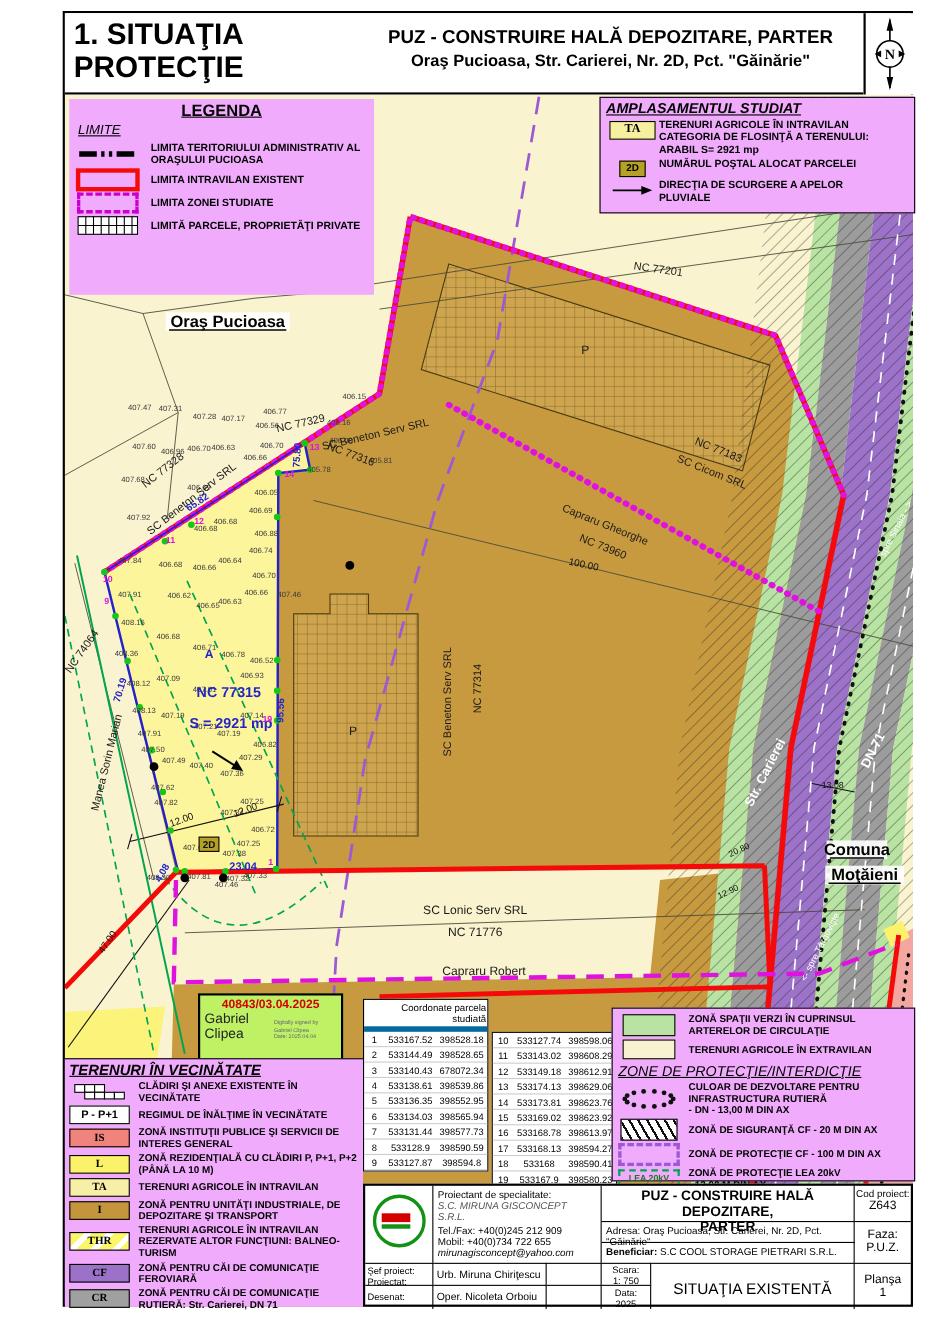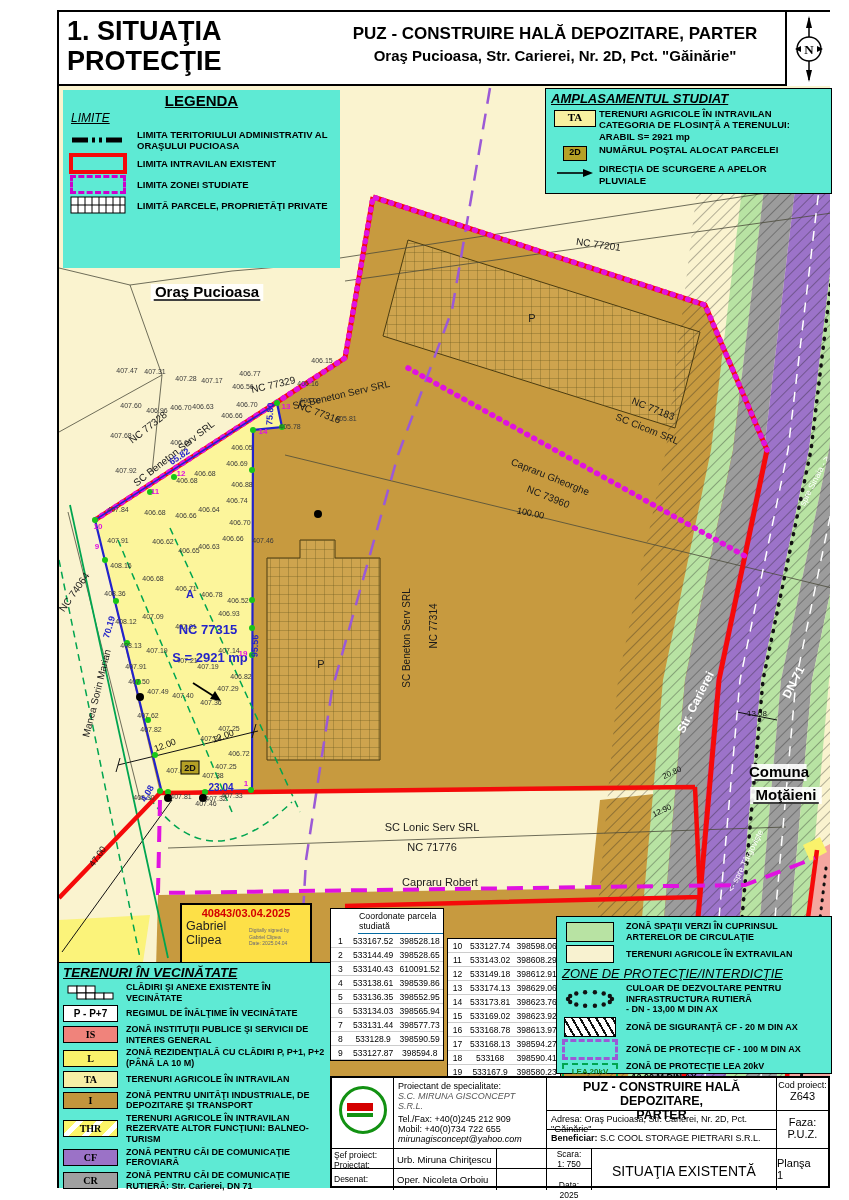--- a/index.html
+++ b/index.html
@@ -7,21 +7,21 @@
         font-family:"Liberation Sans",sans-serif;color:#000;}
   .frame{position:absolute;left:57px;top:10px;width:773px;height:1178px;border:2px solid #000;box-sizing:border-box;}
   
   .hdr{position:absolute;left:59px;top:12px;width:726px;height:74px;border-bottom:2px solid #000;box-sizing:border-box;background:#fff;display:flex;}
   .hdr-left{width:258px;padding:4px 0 0 8px;font-weight:bold;font-size:27px;line-height:1.12;}
   .hdr-mid{flex:1;text-align:center;padding-top:12px;}
   .hdr-mid .l1{font-weight:bold;font-size:17px;}
   .hdr-mid .l2{font-weight:bold;font-size:15px;margin-top:3px;}
   .compass{position:absolute;left:785px;top:12px;width:45px;height:74px;border-left:2px solid #000;box-sizing:border-box;background:#fff;}
   
-  .panel{position:absolute;background:#5eead4;box-sizing:border-box;}
+  .panel{position:absolute;background:#f0abfc;box-sizing:border-box;}
   .p-legenda{left:63px;top:90px;width:277px;height:178px;padding:2px 6px;}
   .p-legenda .ttl{text-align:center;font-weight:bold;font-size:15px;text-decoration:underline;}
   .p-legenda .sub{font-weight:normal;font-style:italic;font-size:12px;text-decoration:underline;margin:2px 0 4px 2px;}
   .leg-row{display:flex;align-items:center;margin:3px 0;}
   .leg-sw{width:58px;min-width:58px;height:18px;margin-right:10px;display:flex;align-items:center;justify-content:center;box-sizing:border-box;}
   .leg-lb{font-weight:bold;font-size:9.5px;line-height:1.18;}
   .p-ampl{left:545px;top:88px;width:287px;height:106px;border:1px solid #000;padding:2px 5px;}
   .p-ampl .ttl{font-weight:bold;font-style:italic;font-size:13px;text-decoration:underline;}
   .am-row{display:flex;margin-top:2px;}
   .am-sw{width:48px;min-width:48px;display:flex;align-items:flex-start;justify-content:center;padding-top:2px;}
@@ -34,26 +34,26 @@
   .p-vecin .leg-lb{font-size:9px;}
   .p-vecin .leg-row{margin:2px 0;}
   .sw-col{width:100%;height:100%;border:1.5px solid #000;display:flex;align-items:center;justify-content:center;font-weight:bold;font-size:10px;font-family:"Liberation Serif",serif;box-sizing:border-box;}
   .p-zone{left:556px;top:916px;width:276px;height:158px;border:1px solid #000;padding:2px 5px;}
   .p-zone .ttl{font-weight:normal;font-style:italic;font-size:13px;text-decoration:underline;margin:2px 0;}
   .p-zone .leg-sw{width:56px;min-width:56px;height:20px;margin-right:8px;}
   .p-zone .leg-lb{font-size:9px;white-space:pre-line;}
   .p-zone .leg-row{margin:2px 0;}
   
   .coord{position:absolute;background:#fff;border:1px solid #000;font-size:8.5px;box-sizing:border-box;}
-  .coord .cttl{text-align:left;border-bottom:1px solid #0369a1;padding:2px 1px;font-size:8.8px;margin-left:27px;}
+  .coord .cttl{text-align:right;border-bottom:5px solid #0369a1;padding:2px 1px;font-size:8.8px;}
   .crow{display:flex;border-bottom:1px solid #ccc;}
   .crow div{padding:1.5px 2px;text-align:center;}
   .c1{width:16px;} .c2{width:46px;} .c3{width:46px;}
   
-  .stamp{position:absolute;left:180px;top:903px;width:132px;height:62px;background:#fde047;border:2px solid #000;box-sizing:border-box;padding:2px 4px;}
+  .stamp{position:absolute;left:180px;top:903px;width:132px;height:62px;background:#bef264;border:2px solid #000;box-sizing:border-box;padding:2px 4px;}
   .stamp .no{color:#D40000;font-weight:bold;font-size:11px;text-align:center;}
   .stamp .nm{font-size:12.5px;line-height:1.15;color:#222;}
   .stamp .sig{position:absolute;right:3px;top:22px;width:58px;font-size:5px;color:#667;line-height:1.3;}
   
   .tblock{position:absolute;left:330px;top:1076px;width:500px;height:112px;background:#fff;border:2px solid #000;box-sizing:border-box;font-size:9px;}
   .tb-cell{position:absolute;box-sizing:border-box;}
   .bdr-r{border-right:1px solid #000;} .bdr-t{border-top:1px solid #000;}
   .logo-circle{width:42px;height:42px;border-radius:50%;border:3px solid #129112;background:#fff;margin:8px auto;position:relative;overflow:hidden;}
   .logo-sky{position:absolute;left:5px;top:14px;width:26px;height:8px;background:#D40000;}
   .logo-bar{position:absolute;left:5px;top:24px;width:26px;height:4px;background:#129112;}
@@ -446,21 +446,21 @@
           <div class="c3">398528.18</div>
         </div>
         <div class="crow">
           <div class="c1">2</div>
           <div class="c2">533144.49</div>
           <div class="c3">398528.65</div>
         </div>
         <div class="crow">
           <div class="c1">3</div>
           <div class="c2">533140.43</div>
-          <div class="c3">610091.52</div>
+          <div class="c3">678072.34</div>
         </div>
         <div class="crow">
           <div class="c1">4</div>
           <div class="c2">533138.61</div>
           <div class="c3">398539.86</div>
         </div>
         <div class="crow">
           <div class="c1">5</div>
           <div class="c2">533136.35</div>
           <div class="c3">398552.95</div>
@@ -556,21 +556,21 @@
                 <rect x="20" y="9" width="9" height="6"></rect>
                 <rect x="29" y="9" width="9" height="6"></rect>
                 <rect x="38" y="9" width="9" height="6"></rect>
               </g>
             </svg>
           </div>
           <div class="leg-lb">CLĂDIRI ŞI ANEXE EXISTENTE  ÎN VECINĂTATE</div>
         </div>
         <div class="leg-row">
           <div class="leg-sw">
-            <div class="sw-col" style="background: rgb(255, 255, 255); font-family: &quot;Liberation Sans&quot;, sans-serif;">P - P+7</div>
+            <div class="sw-col" style="background: rgb(255, 255, 255); font-family: &quot;Liberation Sans&quot;, sans-serif;">P - P+1</div>
           </div>
           <div class="leg-lb">REGIMUL DE ÎNĂLŢIME ÎN VECINĂTATE</div>
         </div>
         <div class="leg-row">
           <div class="leg-sw">
             <div class="sw-col" style="background: rgb(240, 131, 123);">IS</div>
           </div>
           <div class="leg-lb">ZONĂ INSTITUŢII PUBLICE ŞI SERVICII DE INTERES GENERAL</div>
         </div>
         <div class="leg-row">
@@ -718,25 +718,25 @@
       <div>Desenat:</div>
     </div>
     <div class="tb-cell bdr-t bdr-r" style="left:62px;top:90px;width:103px;height:22px;padding:5px 3px;font-size:9.5px;">
       <div>Oper. Nicoleta Orboiu</div>
     </div>
     <div class="tb-cell bdr-t bdr-r" style="left:165px;top:90px;width:50px;height:22px;"></div>
     <div class="tb-cell bdr-t bdr-r" style="left:215px;top:70px;width:45px;height:20px;text-align:center;font-size:8.5px;">
       <div>Scara:</div>
         <div>1: 750</div>
     </div>
-    <div class="tb-cell bdr-t bdr-r" style="left:215px;top:90px;width:45px;height:22px;text-align:center;font-size:8.5px;padding-top:11px;">
+    <div class="tb-cell bdr-t bdr-r" style="left:215px;top:90px;width:45px;height:22px;text-align:center;font-size:8.5px;padding-top:1px;">
       <div>Data:</div>
         <div>2025</div>
     </div>
     <div class="tb-cell bdr-t bdr-r" style="left:260px;top:70px;width:185px;height:42px;text-align:center;font-size:14px;padding-top:14px;">
       <div>SITUAŢIA EXISTENTĂ</div>
     </div>
-    <div class="tb-cell bdr-t" style="left:445px;top:70px;width:51px;height:42px;text-align:left;font-size:11px;padding-top:8px;">
+    <div class="tb-cell bdr-t" style="left:445px;top:70px;width:51px;height:42px;text-align:center;font-size:11px;padding-top:8px;">
       <div>Planşa</div>
         <div>1</div>
     </div>
   </div>
 </div>
 
 </body></html>

